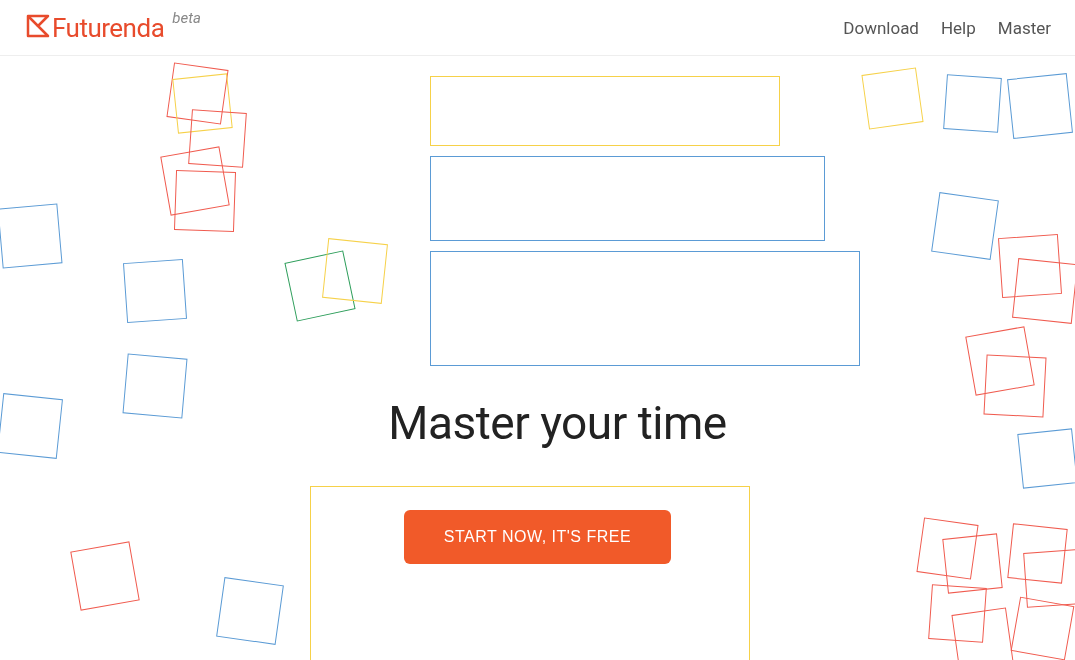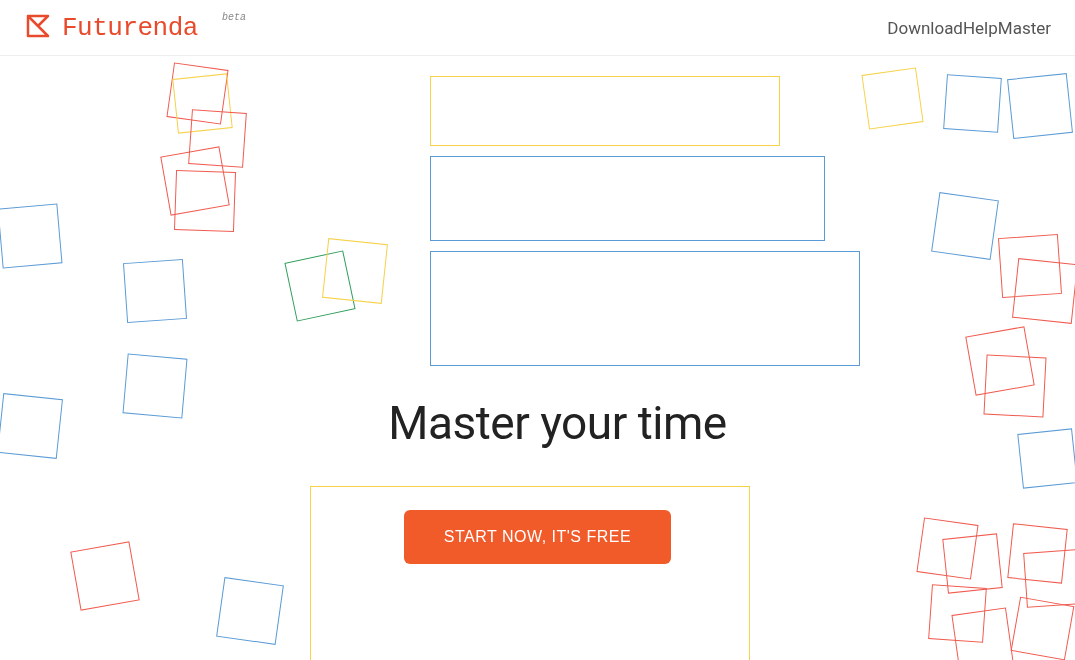--- a/index.html
+++ b/index.html
@@ -18,42 +18,41 @@
       padding: 12px 24px;
       border-bottom: 1px solid #eee;
       height: 56px;
       position: relative;
       z-index: 10;
       background: #fff;
     }
     .logo-wrap {
       display: flex;
       align-items: center;
-      gap: 10px;
-      font-family: Liberation Mono, monospace;
     }
     .logo-icon svg {
       display: block;
     }
     .logo-text {
       font-size: 26px;
       font-weight: 400;
       color: #e84b2c;
       letter-spacing: -0.5px;
     }
     .logo-beta {
-      font-size: 10px;
+      font-size: 15px;
       font-style: italic;
       color: #888;
-      margin-left: 14px;
+      margin-left: 8px;
       position: relative;
       top: -10px;
     }
     .nav {
       display: flex;
+      gap: 22px;
     }
     .nav a {
       color: #555;
       text-decoration: none;
       font-size: 17px;
     }
     .hero {
       position: relative;
       height: 604px;
       overflow: hidden;

